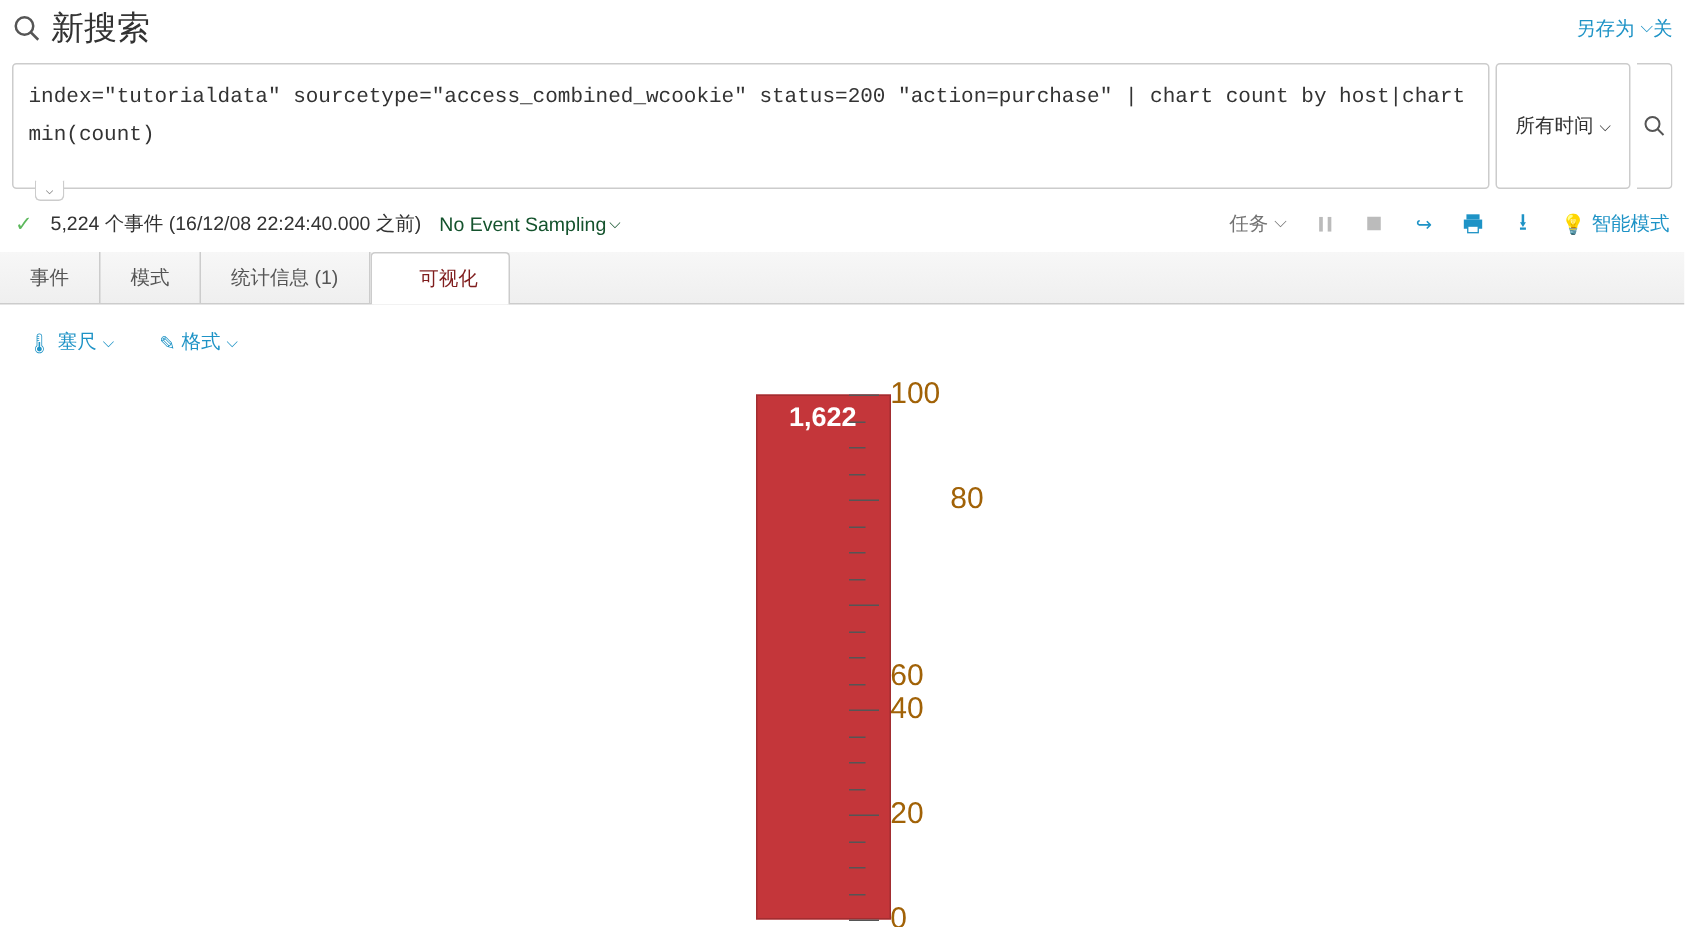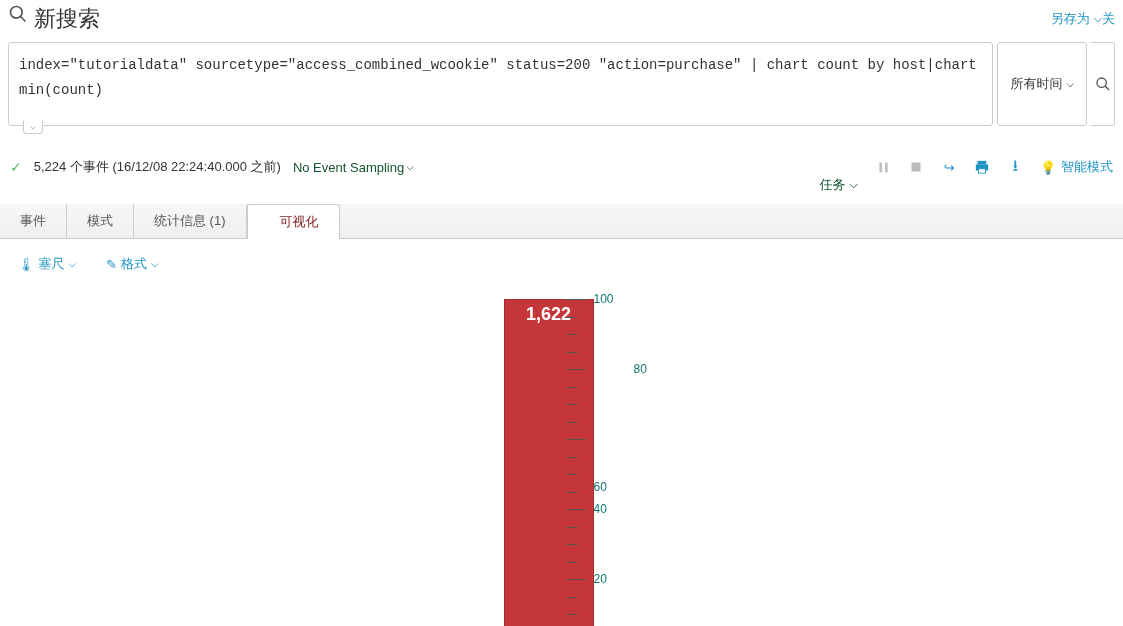--- a/index.html
+++ b/index.html
@@ -14,20 +14,21 @@
 
     
     .header-row {
       display: flex;
       align-items: center;
       justify-content: space-between;
       padding: 4px 8px 8px 8px;
     }
     .title-group {
       display: flex;
+      align-items: center;
       gap: 6px;
     }
     .search-icon {
       width: 20px;
       height: 20px;
       stroke: #555;
       fill: none;
       stroke-width: 2;
     }
     .page-title {
@@ -237,22 +238,22 @@
     }
     .minor-tick {
       position: absolute;
       left: 0;
       width: 11px;
       border-top: 1px solid #555;
     }
     .tick-label {
       position: absolute;
       left: 28px;
-      font-size: 12px;
-      color: #0f766e;
+      font-size: 20px;
+      color: #a16207;
       transform: translateY(-50%);
     }
   </style>
 </head>
 <body>
 
 <div class="header-row">
   <div class="title-group">
     <svg class="search-icon" viewBox="0 0 24 24">
       <circle cx="10" cy="10" r="7"></circle>
@@ -286,21 +287,21 @@
 <div class="status-row">
   <div class="status-left">
     <span class="check-icon">✓</span>
     <span>5,224 个事件 (16/12/08 22:24:40.000 之前)</span>
     <span class="sampling">
       <span>No Event Sampling</span>
       <span style="font-size:10px;">⌵</span>
     </span>
   </div>
   <div class="status-right">
-    <span class="link-btn chev-down" style="color:#14532d;margin-top:36px;">任务</span>
+    <span class="link-btn chev-down" style="color:#737373;">任务</span>
     <span class="icon">
       <svg viewBox="0 0 16 16" width="13" height="13">
           <rect x="3" y="2" width="3" height="12" fill="#bbb"></rect>
           <rect x="10" y="2" width="3" height="12" fill="#bbb"></rect>
         </svg>
     </span>
     <span class="icon">
       <svg viewBox="0 0 16 16" width="12" height="12">
           <rect x="2" y="2" width="12" height="12" fill="#bbb"></rect>
         </svg>

